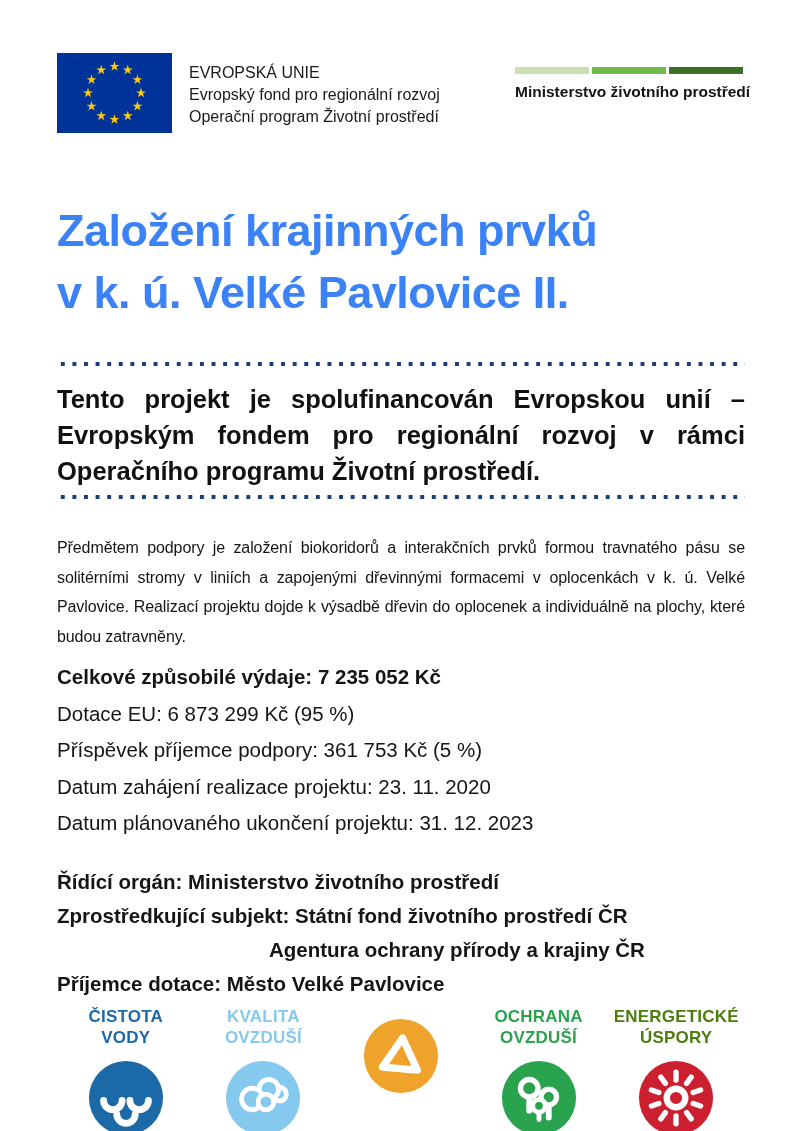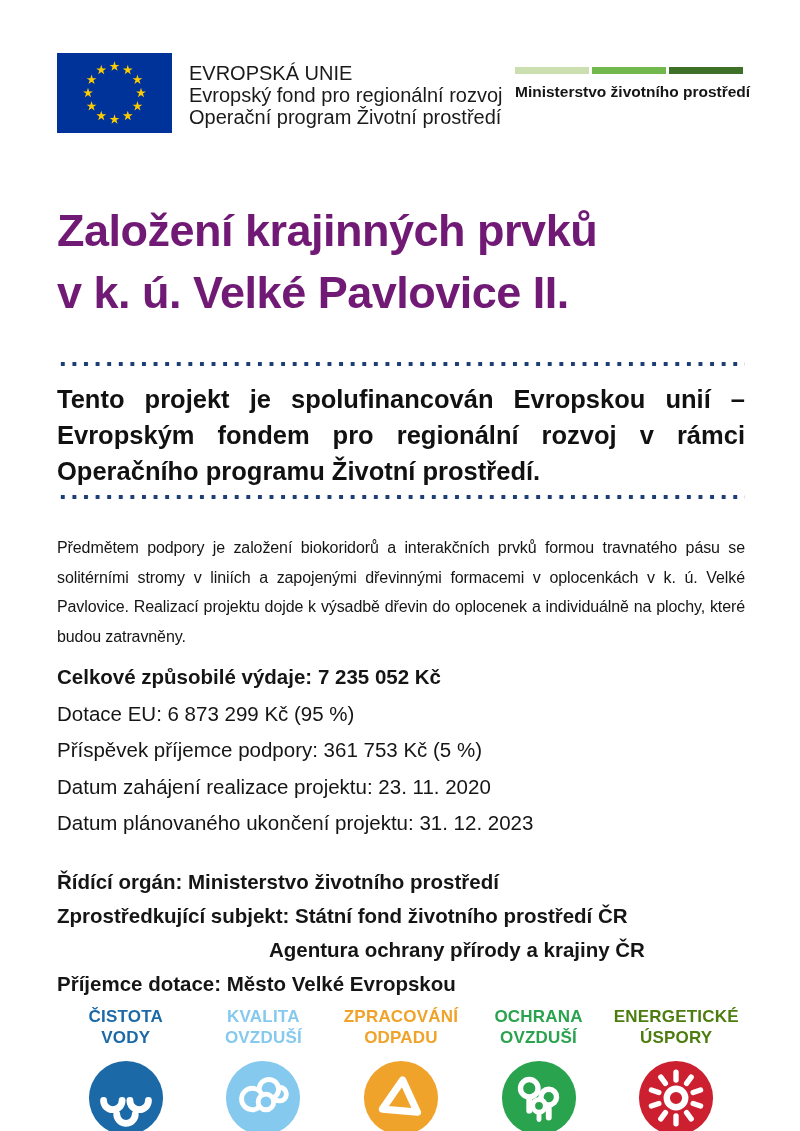--- a/index.html
+++ b/index.html
@@ -7,29 +7,29 @@
     width:800px;height:1131px;background:#ffffff;color:#151515;
     font-family:"Liberation Sans", sans-serif;
     -webkit-font-smoothing:antialiased;overflow:hidden;
   }
   .page{padding:0 55px 0 57px;width:688px;}
 
   
   .header{display:flex;justify-content:space-between;align-items:flex-start;padding-top:53px;}
   .eu-block{display:flex;align-items:flex-start;}
   .eu-flag-svg{display:block;}
-  .eu-text{margin-left:17px;padding-top:9px;font-size:20px;line-height:22px;color:#1a1a1a;}
+  .eu-text{margin-left:17px;padding-top:9px;font-size:16px;line-height:22px;color:#1a1a1a;}
   .ministry{padding-top:14px;width:230px;}
   .ministry-bars{display:flex;width:228px;height:7px;}
   .ministry-bars .bar{flex:1;}
   .ministry-bars .bar + .bar{margin-left:3px;}
   .ministry-label{font-weight:bold;font-size:15.5px;margin-top:9px;text-align:right;white-space:nowrap;}
 
   
-  .title{margin-top:67px;font-size:45px;font-weight:bold;line-height:62px;letter-spacing:-0.5px;color:#701a75;}
+  .title{margin-top:67px;font-size:45px;font-weight:bold;line-height:62px;letter-spacing:-0.5px;color:#3b82f6;}
 
   
   .dots{height:6px;background-repeat:repeat-x;background-size:11.6px 6px;
         background-image:radial-gradient(circle, #1d3e74 2.1px, transparent 2.5px);}
   .dots-1{margin-top:37px;}
   .dots-2{margin-top:5px;}
 
   
   .cofinance{margin-top:14px;font-size:25.5px;font-weight:bold;line-height:36px;text-align:justify;color:#111;}
   .description{margin-top:33px;font-size:16px;line-height:29.5px;text-align:justify;letter-spacing:-0.1px;}
@@ -106,21 +106,21 @@
 
   <div class="dates">
     <div>Datum zahájení realizace projektu: 23. 11. 2020</div>
     <div>Datum plánovaného ukončení projektu: 31. 12. 2023</div>
   </div>
 
   <div class="bodies">
     <div>Řídící orgán: Ministerstvo životního prostředí</div>
     <div>Zprostředkující subjekt: Státní fond životního prostředí ČR</div>
     <div class="indent">Agentura ochrany přírody a krajiny ČR</div>
-    <div>Příjemce dotace: Město Velké Evropskou</div>
+    <div>Příjemce dotace: Město Velké Pavlovice</div>
   </div>
 
   <div class="icons-row">
 
     <div class="icon-col" id="fcol0">
       <div class="icon-label" style="color: rgb(28, 105, 167);">
         <div>ČISTOTA</div>
         <div>VODY</div>
       </div>
       <svg class="icon-svg" width="78" height="78" viewBox="0 0 80 80">
@@ -143,24 +143,20 @@
         <g stroke="#ffffff" stroke-width="5">
           <circle class="icon-bg-fill" cx="57" cy="36" r="7" fill="#85c9ee"></circle>
           <circle class="icon-bg-fill" cx="46" cy="31" r="10" fill="#85c9ee"></circle>
           <circle class="icon-bg-fill" cx="29" cy="41" r="11" fill="#85c9ee"></circle>
           <circle class="icon-bg-fill" cx="43" cy="44" r="8" fill="#85c9ee"></circle>
         </g>
       </svg>
     </div>
 
     <div class="icon-col" id="fcol2">
-      <div class="icon-label" style="color: rgb(240, 163, 42);">
-        <div>ZPRACOVÁNÍ</div>
-        <div>ODPADU</div>
-      </div>
       <svg class="icon-svg" width="78" height="78" viewBox="0 0 80 80">
         <circle class="icon-bg" cx="40" cy="40" r="38" fill="#f0a32a"></circle>
         <path d="M40,21.5 L58,53 L22,53 Z" fill="none" stroke="#ffffff" stroke-width="7.5" stroke-linejoin="round" transform="rotate(5 40 40)"></path>
       </svg>
     </div>
 
     <div class="icon-col" id="fcol3">
       <div class="icon-label" style="color: rgb(42, 163, 79);">
         <div>OCHRANA</div>
         <div>OVZDUŠÍ</div>

